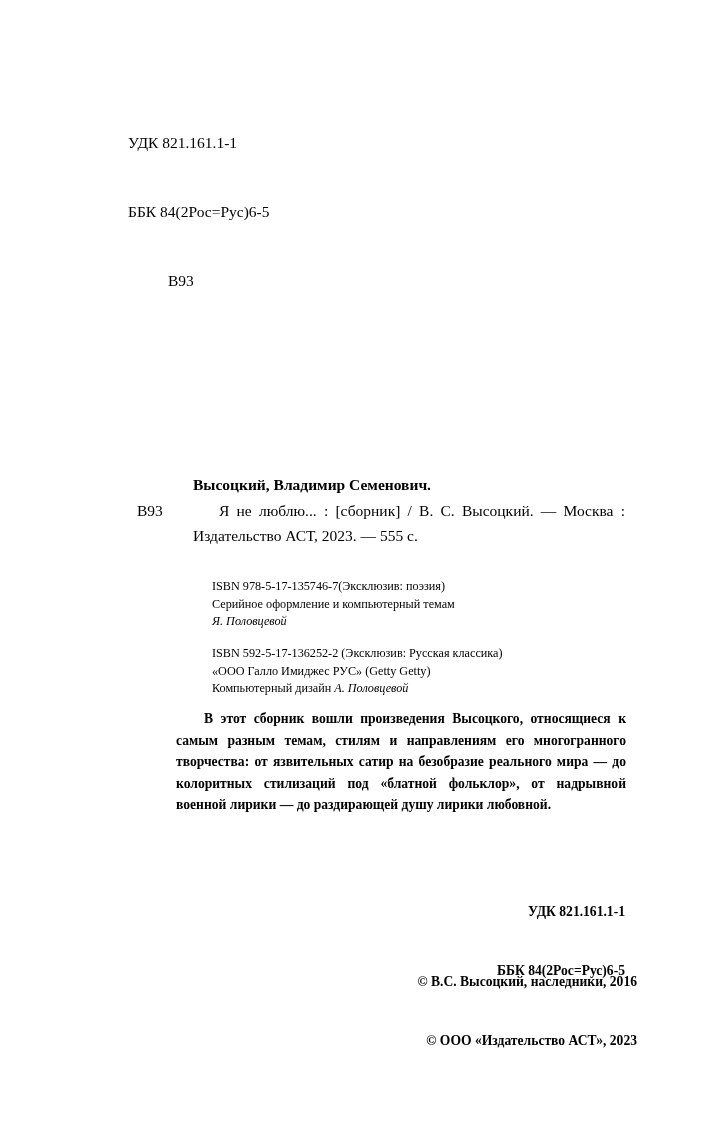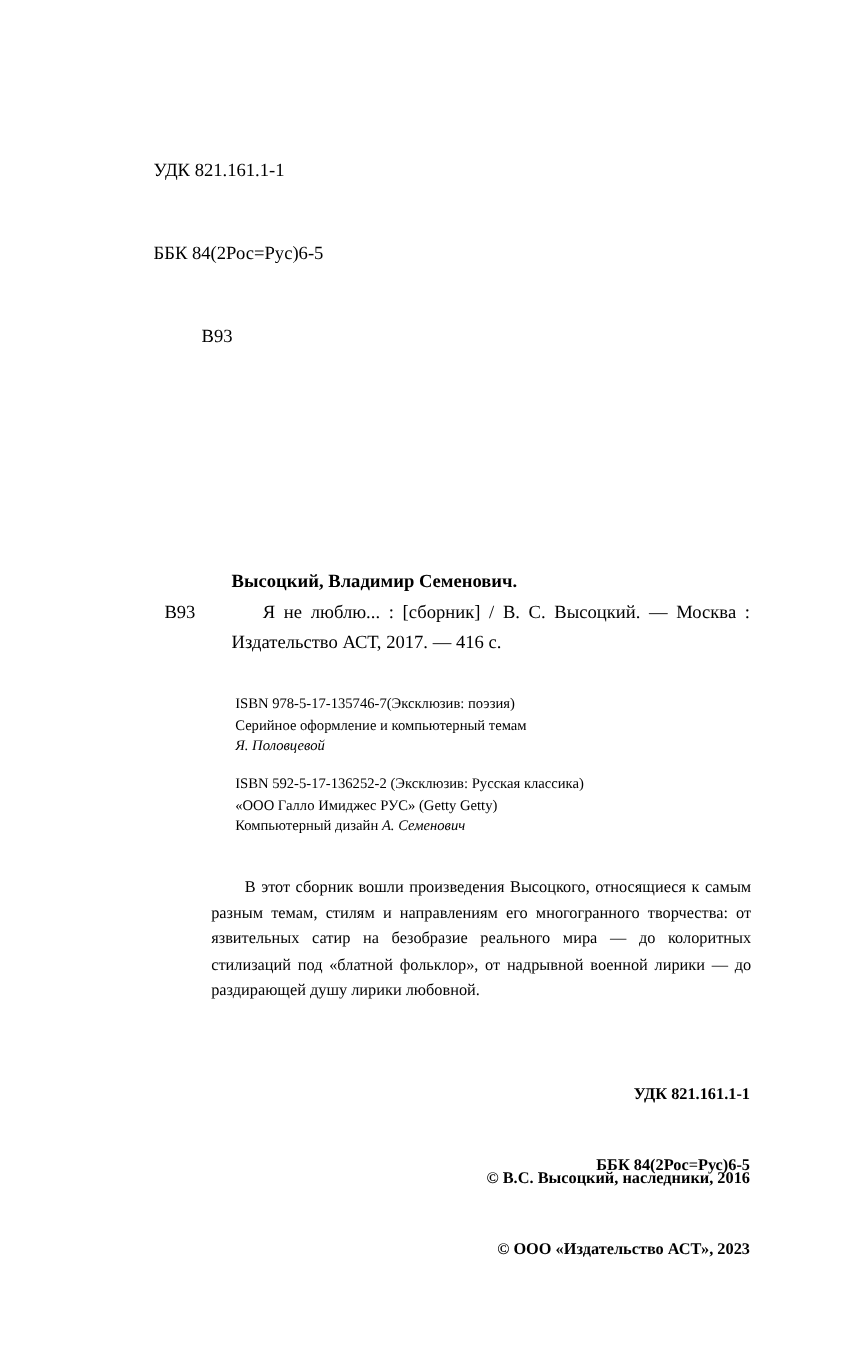--- a/index.html
+++ b/index.html
@@ -63,61 +63,62 @@
     font-size: 15.5px;
     line-height: 25px;
     text-align: justify;
     text-indent: 26px;
     text-justify: inter-word;
   }
 
   
   .isbn-group {
     position: absolute;
-    left: 196px;
+    left: 212px;
     width: 415px;
     font-size: 12.2px;
     line-height: 17.6px;
   }
   .isbn-group.first { top: 578px; }
   .isbn-group.second { top: 645px; }
   .isbn-group em {
     font-style: italic;
   }
 
   
   .annotation {
     position: absolute;
     left: 176px;
-    top: 728px;
+    top: 708px;
     width: 450px;
     font-size: 13.6px;
     line-height: 21.5px;
     text-align: justify;
     text-indent: 28px;
     text-justify: inter-word;
+    font-weight: bold;
   }
 
   
   .class-repeat {
     position: absolute;
     left: 325px;
     top: 863px;
     width: 300px;
     text-align: right;
     font-size: 13.6px;
     font-weight: bold;
     line-height: 19.5px;
     white-space: pre;
   }
 
   
   .copyright {
     position: absolute;
-    left: 325px;
+    left: 337px;
     top: 933px;
     width: 300px;
     text-align: right;
     font-size: 13.6px;
     font-weight: bold;
     line-height: 19.5px;
     white-space: pre;
   }
 </style>
 </head>
@@ -128,34 +129,34 @@
   <div class="class-block">
     <div>УДК 821.161.1-1</div>
     <div>ББК 84(2Рос=Рус)6-5</div>
     <div class="cutter">В93</div>
   </div>
 
   <div class="biblio">
     <div class="biblio-author">Высоцкий, Владимир Семенович.</div>
     <div class="biblio-body">
       <span class="biblio-cutter">В93</span>
-      <div class="biblio-text">Я не люблю... : [сборник] / В. С. Высоцкий. — Москва : Издательство АСТ, 2017. — 416 с.</div>
+      <div class="biblio-text">Я не люблю... : [сборник] / В. С. Высоцкий. — Москва : Издательство АСТ, 2023. — 555 с.</div>
     </div>
   </div>
 
   <div class="isbn-group first">
     <div>ISBN 978-5-17-135746-7(Эксклюзив: поэзия)</div>
     <div>Серийное оформление и компьютерный темам</div>
     <div><em>Я. Половцевой</em></div>
   </div>
 
   <div class="isbn-group second">
     <div>ISBN 592-5-17-136252-2 (Эксклюзив: Русская классика)</div>
     <div>«ООО Галло Имиджес РУС» (Getty Getty)</div>
-    <div><span>Компьютерный дизайн </span><em>А. Семенович</em></div>
+    <div><span>Компьютерный дизайн </span><em>А. Половцевой</em></div>
   </div>
 
   <div class="annotation">В этот сборник вошли произведения Высоцкого, относящиеся к самым разным темам, стилям и направлениям его многогранного творчества: от язвительных сатир на безобразие реального мира — до колоритных стилизаций под «блатной фольклор», от надрывной военной лирики — до раздирающей душу лирики любовной.</div>
 
   <div class="class-repeat">
     <div>УДК 821.161.1-1</div>
     <div>ББК 84(2Рос=Рус)6-5</div>
   </div>
 
   <div class="copyright">

